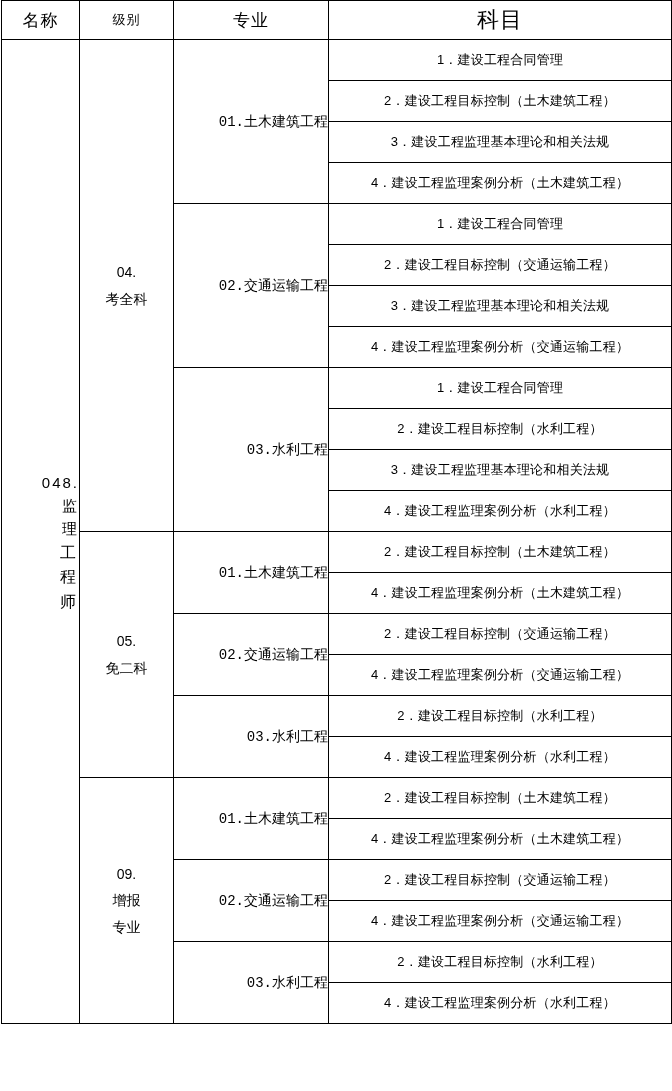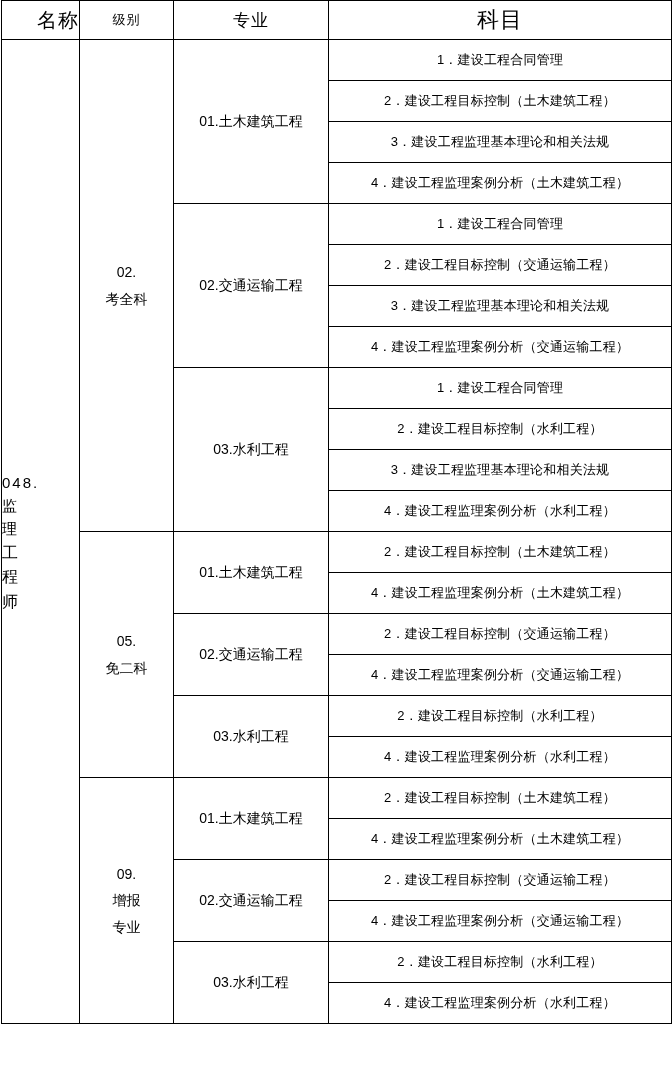--- a/index.html
+++ b/index.html
@@ -37,36 +37,36 @@
   col.c-level   { width: 94px; }
   col.c-major   { width: 155px; }
   col.c-subject { width: 343px; }
 
   thead td {
     height: 38px;
     text-align: center;
     font-size: 17px;
     letter-spacing: 1px;
   }
-  .hdr-name    { font-size: 20px; text-align: right; }
+  .hdr-name    { font-size: 17px; }
   .hdr-level   { font-size: 13px; }
   .hdr-major   { font-size: 17px; }
   .hdr-subject { font-size: 22px; }
 
   
   td.name-cell {
     text-align: center;
     vertical-align: middle;
     font-size: 15px;
     line-height: 1.55;
     padding: 0 4px;
   }
   .name-inner {
     display: block;
-    text-align: left;
+    text-align: right;
     margin-top: 23px;
   }
   .name-inner .ln {
     display: block;
     letter-spacing: 2px;
   }
   .name-inner .ln.big {
     font-size: 16px;
     letter-spacing: 3px;
   }
@@ -74,24 +74,25 @@
   td.level-cell {
     text-align: center;
     vertical-align: middle;
     font-size: 14px;
     line-height: 1.9;
     padding: 0 4px;
   }
   td.level-cell .ln { display: block; }
 
   td.major-cell {
-    text-align: center;
+    text-align: right;
     vertical-align: middle;
     font-size: 14px;
     padding-left: 12px;
+    font-family: Liberation Mono, monospace;
   }
 
   td.subject-cell {
     text-align: center;
     vertical-align: middle;
     font-size: 13px;
     padding-left: 10px;
     height: 40px;
     white-space: nowrap;
     letter-spacing: 0.2px;
@@ -123,21 +124,21 @@
           <span class="name-inner">
             <span class="ln">048.</span>
             <span class="ln">监</span>
             <span class="ln">理</span>
             <span class="ln big">工</span>
             <span class="ln big">程</span>
             <span class="ln big">师</span>
           </span>
         </td>
         <td class="level-cell" rowspan="12">
-          <span class="ln">02.</span>
+          <span class="ln">04.</span>
           <span class="ln">考全科</span>
         </td>
         <td class="major-cell" rowspan="4">01.土木建筑工程</td>
         <td class="subject-cell">1．建设工程合同管理</td>
       </tr>
       <tr>
         <td class="subject-cell">2．建设工程目标控制（土木建筑工程）</td>
       </tr>
       <tr>
         <td class="subject-cell">3．建设工程监理基本理论和相关法规</td>

